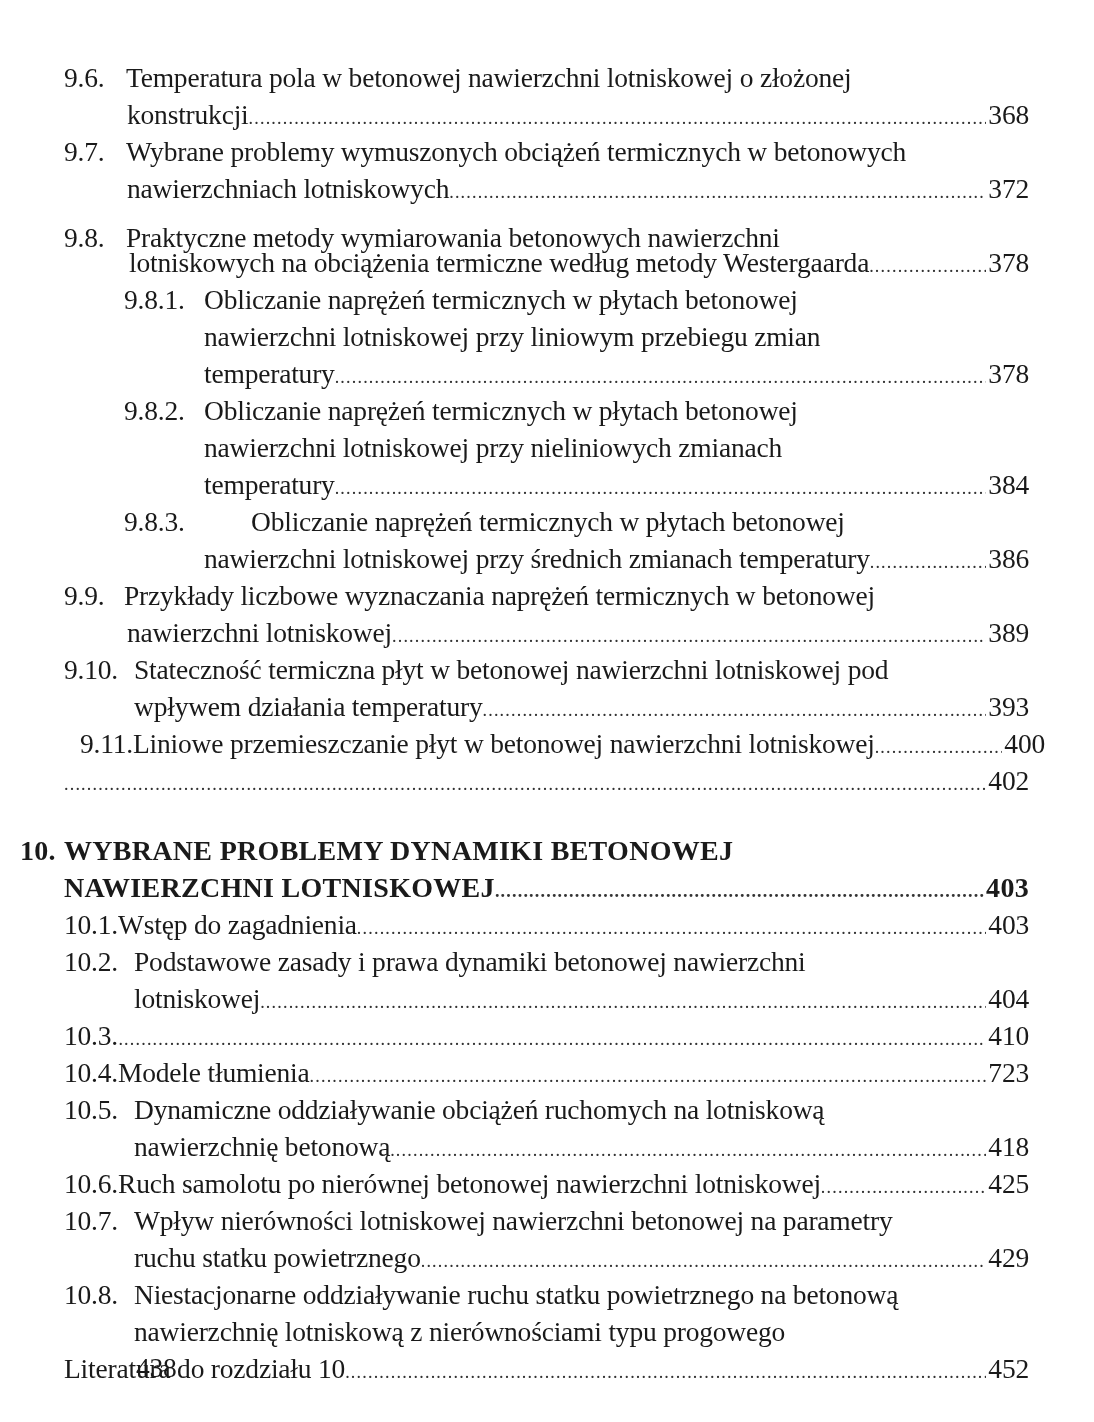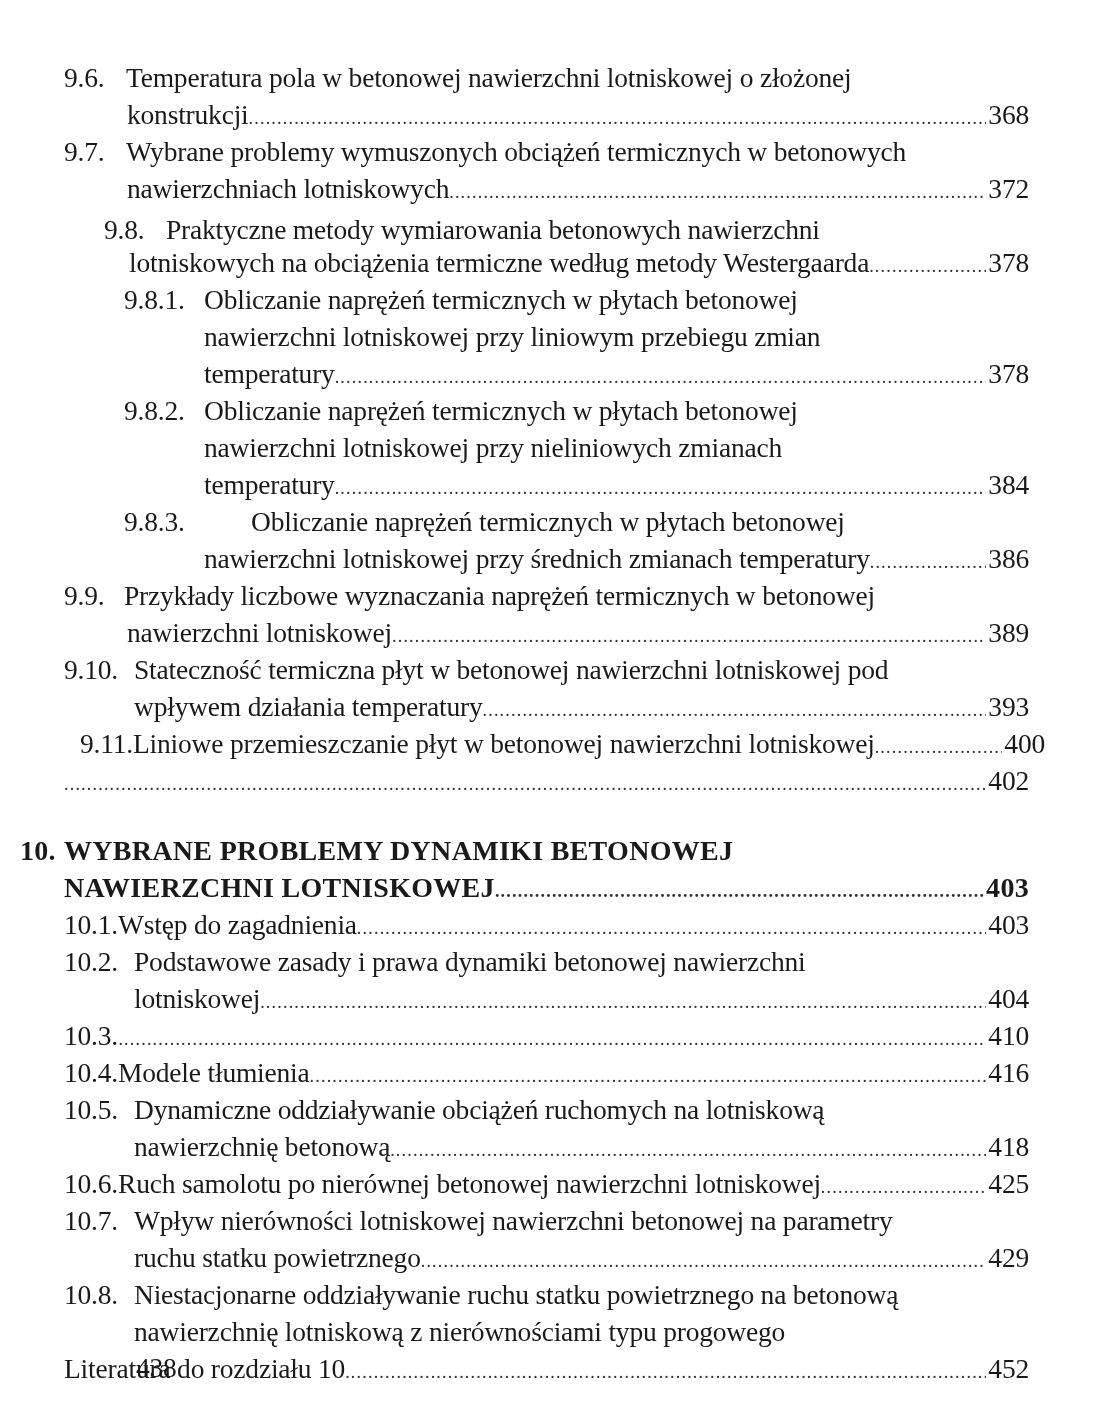--- a/index.html
+++ b/index.html
@@ -38,21 +38,21 @@
     <span class="txt">Wybrane problemy wymuszonych obciążeń termicznych w betonowych</span>
   </div>
   <div class="line" style="left:127px; top:171px; width:902px;">
     <span class="txt">nawierzchniach lotniskowych</span>
     <span class="fill">
         <span class="leader">....................................................................................................................................................................................................</span>
       </span>
     <span class="page-no">372</span>
   </div>
 
-  <div class="line" style="left:64px; top:212px;margin-left:40px;">
+  <div class="line" style="left:64px; top:220px;">
     <span class="num" style="width:62px">9.8.</span>
     <span class="txt">Praktyczne metody wymiarowania betonowych nawierzchni</span>
   </div>
   <div class="line" style="left:129px; top:245px; width:900px;">
     <span class="txt">lotniskowych na obciążenia termiczne według metody Westergaarda</span>
     <span class="fill">
         <span class="leader">....................................................................................................................................................................................................</span>
       </span>
     <span class="page-no">378</span>
   </div>
@@ -179,21 +179,21 @@
       </span>
     <span class="page-no">410</span>
   </div>
 
   <div class="line" style="left:64px; top:1055px; width:965px;">
     <span class="num" style="width:70px">10.4.</span>
     <span class="txt">Modele tłumienia</span>
     <span class="fill">
         <span class="leader">....................................................................................................................................................................................................</span>
       </span>
-    <span class="page-no">416</span>
+    <span class="page-no">723</span>
   </div>
 
   <div class="line" style="left:64px; top:1092px;">
     <span class="num" style="width:70px">10.5.</span>
     <span class="txt">Dynamiczne oddziaływanie obciążeń ruchomych na lotniskową</span>
   </div>
   <div class="line" style="left:134px; top:1129px; width:895px;">
     <span class="txt">nawierzchnię betonową</span>
     <span class="fill">
         <span class="leader">....................................................................................................................................................................................................</span>

